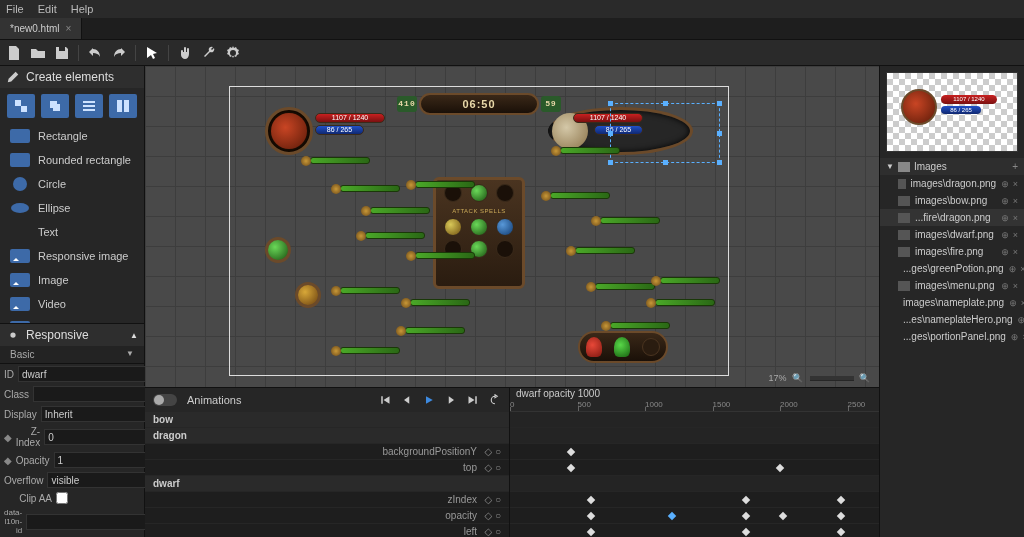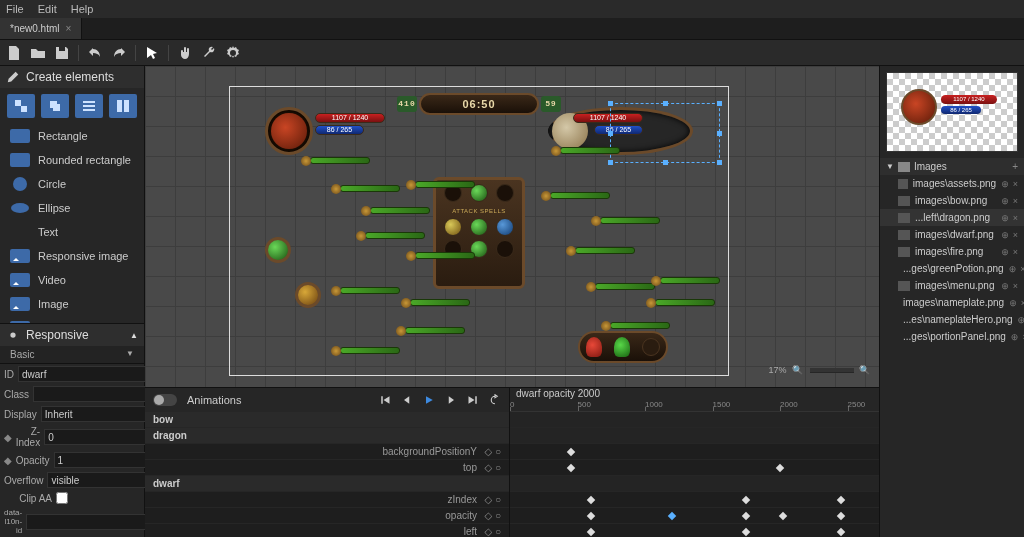--- a/index.html
+++ b/index.html
@@ -65,21 +65,21 @@
 .np { position:absolute; width:60px; height:7px; background:linear-gradient(90deg,#4aa828,#2a6815); border:1px solid #1a3808; border-radius:3px; }
 .np::before { content:''; position:absolute; left:-10px; top:-2px; width:10px; height:10px; background:radial-gradient(#c89838,#6a4818); border-radius:50%; font-size:6px; }
 .sel-box { position:absolute; border:1px dashed #5ab0ff; }
 .sel-box .h { position:absolute; width:5px; height:5px; background:#5ab0ff; }
 .potion-tray { position:absolute; right:60px; bottom:12px; width:90px; height:32px; background:linear-gradient(#3a2818,#1a1008); border:2px solid #6b4a2a; border-radius:16px; display:flex; align-items:center; justify-content:space-around; }
 .pot { width:16px; height:20px; border-radius:50% 50% 30% 30%; }
 .pot.r { background:radial-gradient(circle at 40% 40%,#e84838,#801810); }
 .pot.g { background:radial-gradient(circle at 40% 40%,#58d848,#186010); }
 .pot.lock { background:#2a1c10; border:1px solid #4a3420; border-radius:50%; width:18px; height:18px; }
 .big-orb { position:absolute; width:26px; height:26px; border-radius:50%; border:3px solid #6b4a2a; }
-.zoom-bar { position:absolute; bottom:12px; right:8px; display:flex; align-items:center; gap:6px; font-size:9px; color:#aaa; }
+.zoom-bar { position:absolute; bottom:4px; right:8px; display:flex; align-items:center; gap:6px; font-size:9px; color:#aaa; }
 .zoom-bar .track { width:44px; height:3px; background:#333; }
 .right { width:145px; background:#262626; border-left:1px solid #111; display:flex; flex-direction:column; }
 .asset-preview { margin:6px; height:80px; background-image:repeating-conic-gradient(#ccc 0 25%,#fff 0 50%); background-size:12px 12px; position:relative; border:1px solid #333; }
 .asset-preview .mini { position:absolute; inset:8px; }
 .asset-tree { flex:1; overflow:auto; font-size:10px; }
 .tree-hdr { display:flex; align-items:center; gap:4px; padding:3px 6px; background:#2e2e2e; }
 .tree-hdr .carat { font-size:8px; }
 .tree-hdr .plus { margin-left:auto; color:#888; }
 .tree-item { display:flex; align-items:center; gap:5px; padding:3px 6px 3px 18px; cursor:pointer; }
 .tree-item:hover,.tree-item.sel { background:#333; }
@@ -213,25 +213,25 @@
         <div class="elem">
           <div class="ico t"></div>
           <span>Text</span>
         </div>
         <div class="elem">
           <div class="ico img"></div>
           <span>Responsive image</span>
         </div>
         <div class="elem">
           <div class="ico img"></div>
+          <span>Image</span>
+        </div>
+        <div class="elem">
+          <div class="ico img"></div>
           <span>Video</span>
-        </div>
-        <div class="elem">
-          <div class="ico img"></div>
-          <span>Image</span>
         </div>
         <div class="elem">
           <div class="ico b">B</div>
           <span>Button</span>
         </div>
       </div>
     <div class="props">
       <div class="panel-hdr">
         <svg viewBox="0 0 16 16">
             <path d="M8 5a3 3 0 100 6 3 3 0 000-6z"></path>
@@ -415,21 +415,21 @@
               <span class="pname">opacity</span>
               <span class="kf-ctl">◇ ○</span>
             </div>
             <div class="track prop">
               <span class="pname">left</span>
               <span class="kf-ctl">◇ ○</span>
             </div>
           </div>
       </div>
       <div class="tl-right">
-        <div class="tl-info">dwarf opacity 2000</div>
+        <div class="tl-info">dwarf opacity 1000</div>
         <div class="ruler" id="ruler">
             <span class="tick" style="left: 0px;">0</span>
             <span class="tick" style="left: 67.5px;">500</span>
             <span class="tick" style="left: 135px;">1000</span>
             <span class="tick" style="left: 202.5px;">1500</span>
             <span class="tick" style="left: 270px;">2000</span>
             <span class="tick" style="left: 337.5px;">2500</span>
           </div>
         <div class="tl-grid" id="tl-grid">
             <div class="row grp"></div>
@@ -478,37 +478,37 @@
         <span class="carat">▼</span>
         <svg width="12" height="10">
             <rect width="12" height="10" fill="#888"></rect>
           </svg>
         <span>Images</span>
         <span class="plus">+</span>
       </div>
       <div id="asset-items">
           <div class="tree-item">
             <div class="fi"></div>
-            <span>images\assets.png</span>
+            <span>images\dragon.png</span>
             <div class="act">
               <span>⊕</span>
               <span>×</span>
             </div>
           </div>
           <div class="tree-item">
             <div class="fi"></div>
             <span>images\bow.png</span>
             <div class="act">
               <span>⊕</span>
               <span>×</span>
             </div>
           </div>
           <div class="tree-item sel">
             <div class="fi"></div>
-            <span>...left\dragon.png</span>
+            <span>...fire\dragon.png</span>
             <div class="act">
               <span>⊕</span>
               <span>×</span>
             </div>
           </div>
           <div class="tree-item">
             <div class="fi"></div>
             <span>images\dwarf.png</span>
             <div class="act">
               <span>⊕</span>

